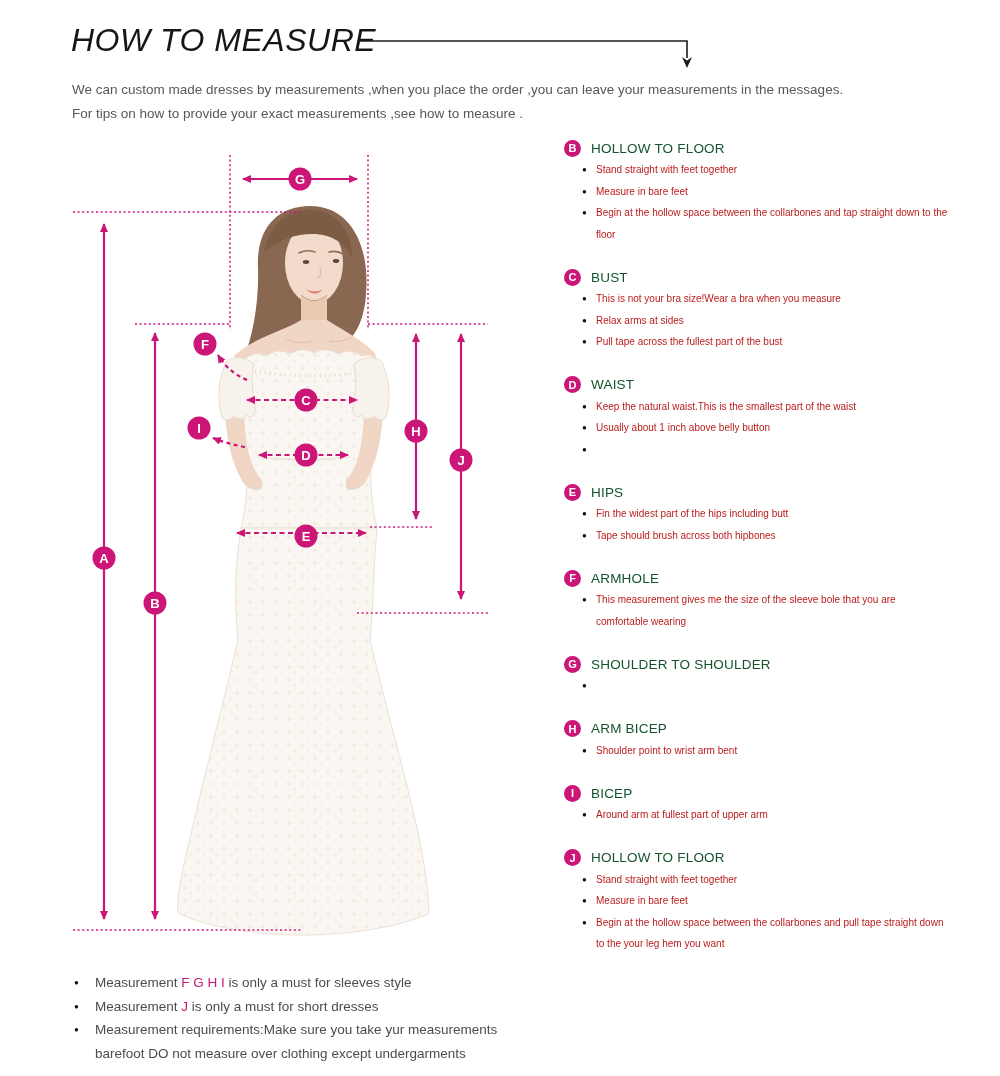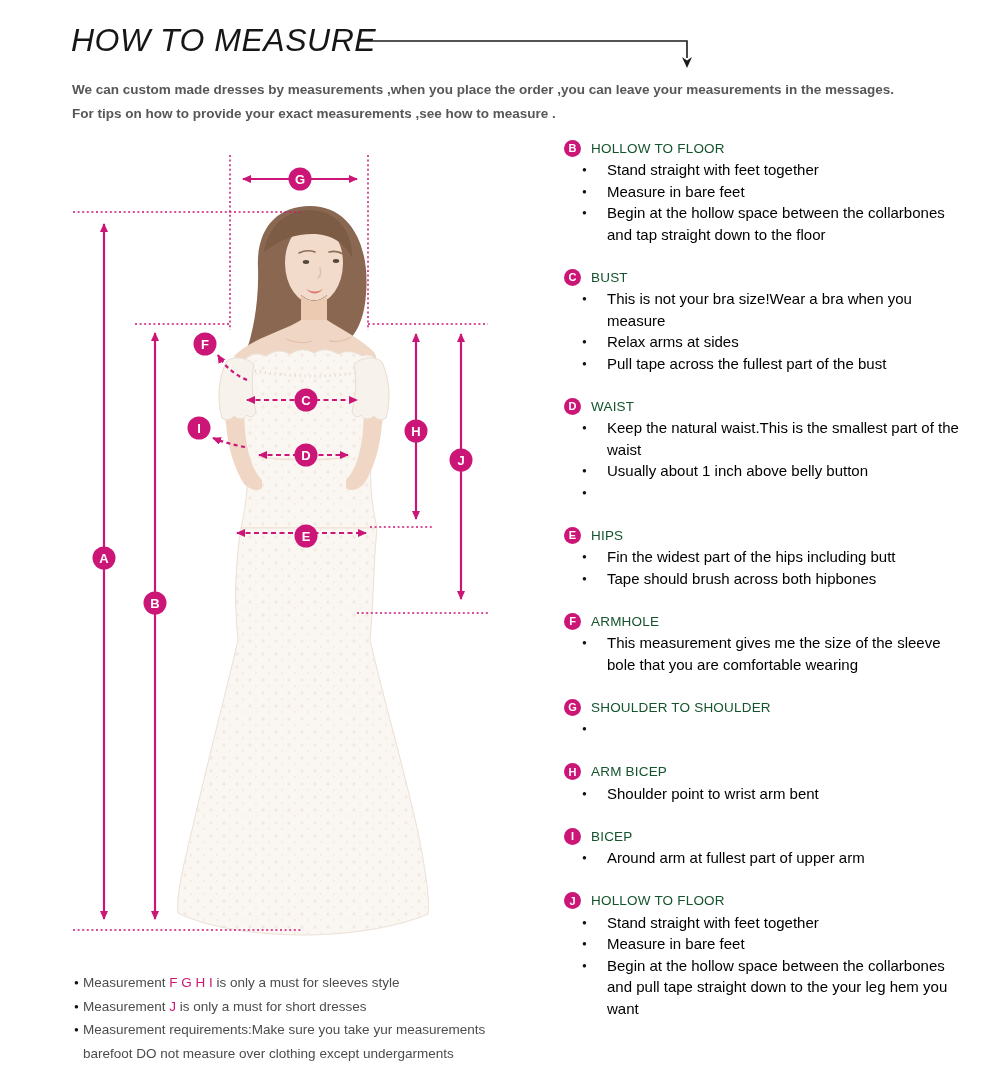--- a/index.html
+++ b/index.html
@@ -2,38 +2,38 @@
 <html style="--accent: #cb1677;"><head>
 <meta charset="utf-8">
 <style>
   html,body{margin:0;padding:0;background:#fff;}
   #page{position:relative;width:1000px;height:1076px;background:#fff;overflow:hidden;
         font-family:"Liberation Sans",sans-serif;}
   
   #title{position:absolute;left:71px;top:22px;font-size:32px;font-weight:400;color:#161616;
          letter-spacing:.5px;white-space:nowrap;font-style:italic;}
   #title-arrow{position:absolute;left:0;top:0;width:1000px;height:90px;pointer-events:none;}
-  #intro{position:absolute;left:72px;top:78px;width:880px;font-size:13.5px;color:#575757;line-height:24px;font-weight:bold;}
+  #intro{position:absolute;left:72px;top:78px;width:880px;font-size:13.5px;color:#575757;line-height:24px;}
   
   #diagram{position:absolute;left:0;top:130px;width:560px;height:850px;}
   
   #sections{position:absolute;left:564px;top:137px;width:420px;}
   .section{margin-bottom:21px;}
   .sec-head{display:flex;align-items:center;gap:10px;height:22px;}
   .badge{width:17px;height:17px;border-radius:50%;background:var(--accent);color:#fff;
          font-size:11px;font-weight:bold;display:flex;align-items:center;justify-content:center;flex:0 0 17px;}
   .sec-title{font-size:13.5px;color:#14532d;letter-spacing:.2px;}
   .bullet{display:flex;align-items:flex-start;padding-left:18px;}
   .dot{flex:0 0 8px;font-size:8px;color:#111;line-height:21.5px;}
-  .btext{margin-left:17px;font-size:15px;color:#000000;line-height:21.5px;max-width:352px;}
+  .btext{margin-left:6px;font-size:10px;color:#b91c1c;line-height:21.5px;max-width:352px;}
   
   #notes{position:absolute;left:74px;top:971px;width:470px;}
   .note{display:flex;align-items:flex-start;}
   .note .dot{line-height:23.5px;}
-  .ntext{margin-left:1px;font-size:13.5px;color:#4c4c4c;line-height:23.5px;max-width:420px;}
+  .ntext{margin-left:13px;font-size:13.5px;color:#4c4c4c;line-height:23.5px;max-width:420px;}
   .pink{color:var(--accent);}
 </style>
 </head>
 <body>
 
 <div id="page">
 
   <div id="title">HOW TO MEASURE</div>
 
   <svg id="title-arrow" viewBox="0 0 1000 90">

